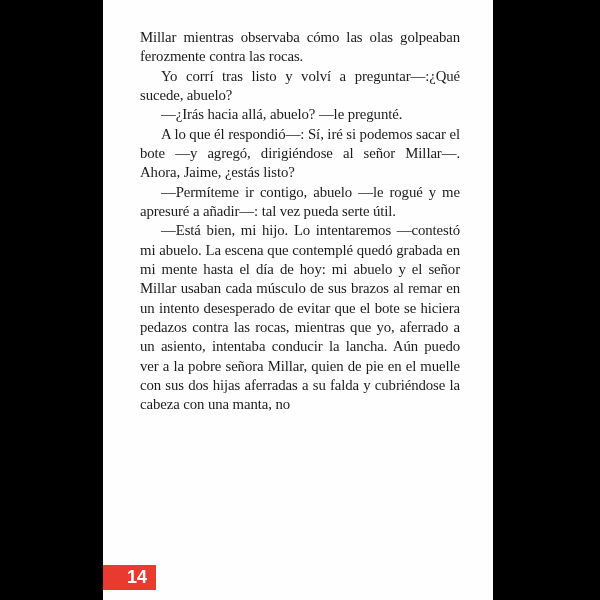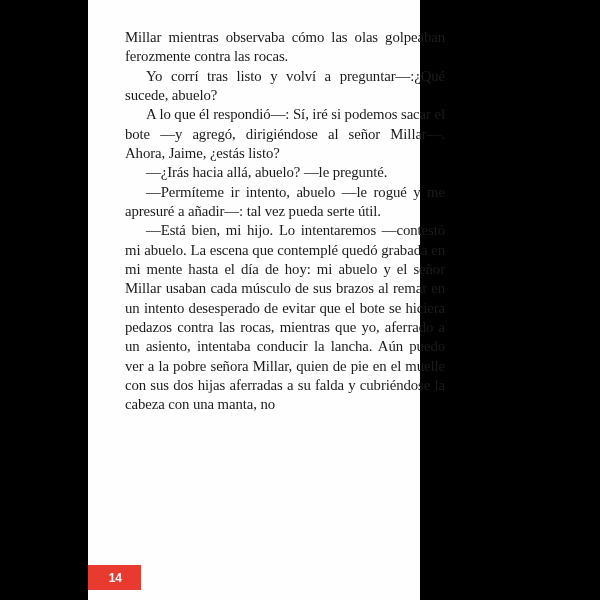--- a/index.html
+++ b/index.html
@@ -9,23 +9,23 @@
   body {
     width: 600px;
     height: 600px;
     background: #000000;
     position: relative;
     overflow: hidden;
     font-family: "Liberation Serif", serif;
   }
   .book-page {
     position: absolute;
-    left: 88px;
+    left: 103px;
     top: 0;
-    width: 332px;
+    width: 390px;
     height: 600px;
     background: #fefefe;
   }
   .text-block {
     position: absolute;
     left: 37px;
     top: 28px;
     width: 320px;
     font-size: 14.8px;
     line-height: 19.33px;
@@ -44,36 +44,36 @@
     position: absolute;
     left: 0;
     bottom: 10px;
     width: 53px;
     height: 25px;
     background: #e83a2e;
     box-sizing: border-box;
     display: flex;
     align-items: center;
     justify-content: flex-end;
-    padding-right: 19px;
+    padding-right: 9px;
     font-family: "Liberation Sans", sans-serif;
     font-weight: bold;
-    font-size: 12px;
+    font-size: 18px;
     color: #ffffff;
     text-align: center;
   }
 </style>
 </head>
 <body>
 
 <div class="book-page">
   <div class="text-block">
     <p class="no-indent">Millar mientras observaba cómo las olas golpeaban ferozmente contra las rocas.</p>
     <p>Yo corrí tras listo y volví a preguntar—:¿Qué sucede, abuelo?</p>
+    <p>—¿Irás hacia allá, abuelo? —le pregunté.</p>
     <p>A lo que él respondió—: Sí, iré si podemos sacar el bote —y agregó, dirigiéndose al señor Millar—. Ahora, Jaime, ¿estás listo?</p>
-    <p>—¿Irás hacia allá, abuelo? —le pregunté.</p>
-    <p>—Permíteme ir intento, abuelo —le rogué y me apresuré a añadir—: tal vez pueda serte útil.</p>
+    <p>—Permíteme ir contigo, abuelo —le rogué y me apresuré a añadir—: tal vez pueda serte útil.</p>
     <p>—Está bien, mi hijo. Lo intentaremos —contestó mi abuelo. La escena que contemplé quedó grabada en mi mente hasta el día de hoy: mi abuelo y el señor Millar usaban cada músculo de sus brazos al remar en un intento desesperado de evitar que el bote se hiciera pedazos contra las rocas, mientras que yo, aferrado a un asiento, intentaba conducir la lancha. Aún puedo ver a la pobre señora Millar, quien de pie en el muelle con sus dos hijas aferradas a su falda y cubriéndose la cabeza con una manta, no</p>
   </div>
   <div class="page-number-badge">
     <span>14</span>
   </div>
 </div>
 
 </body></html>

